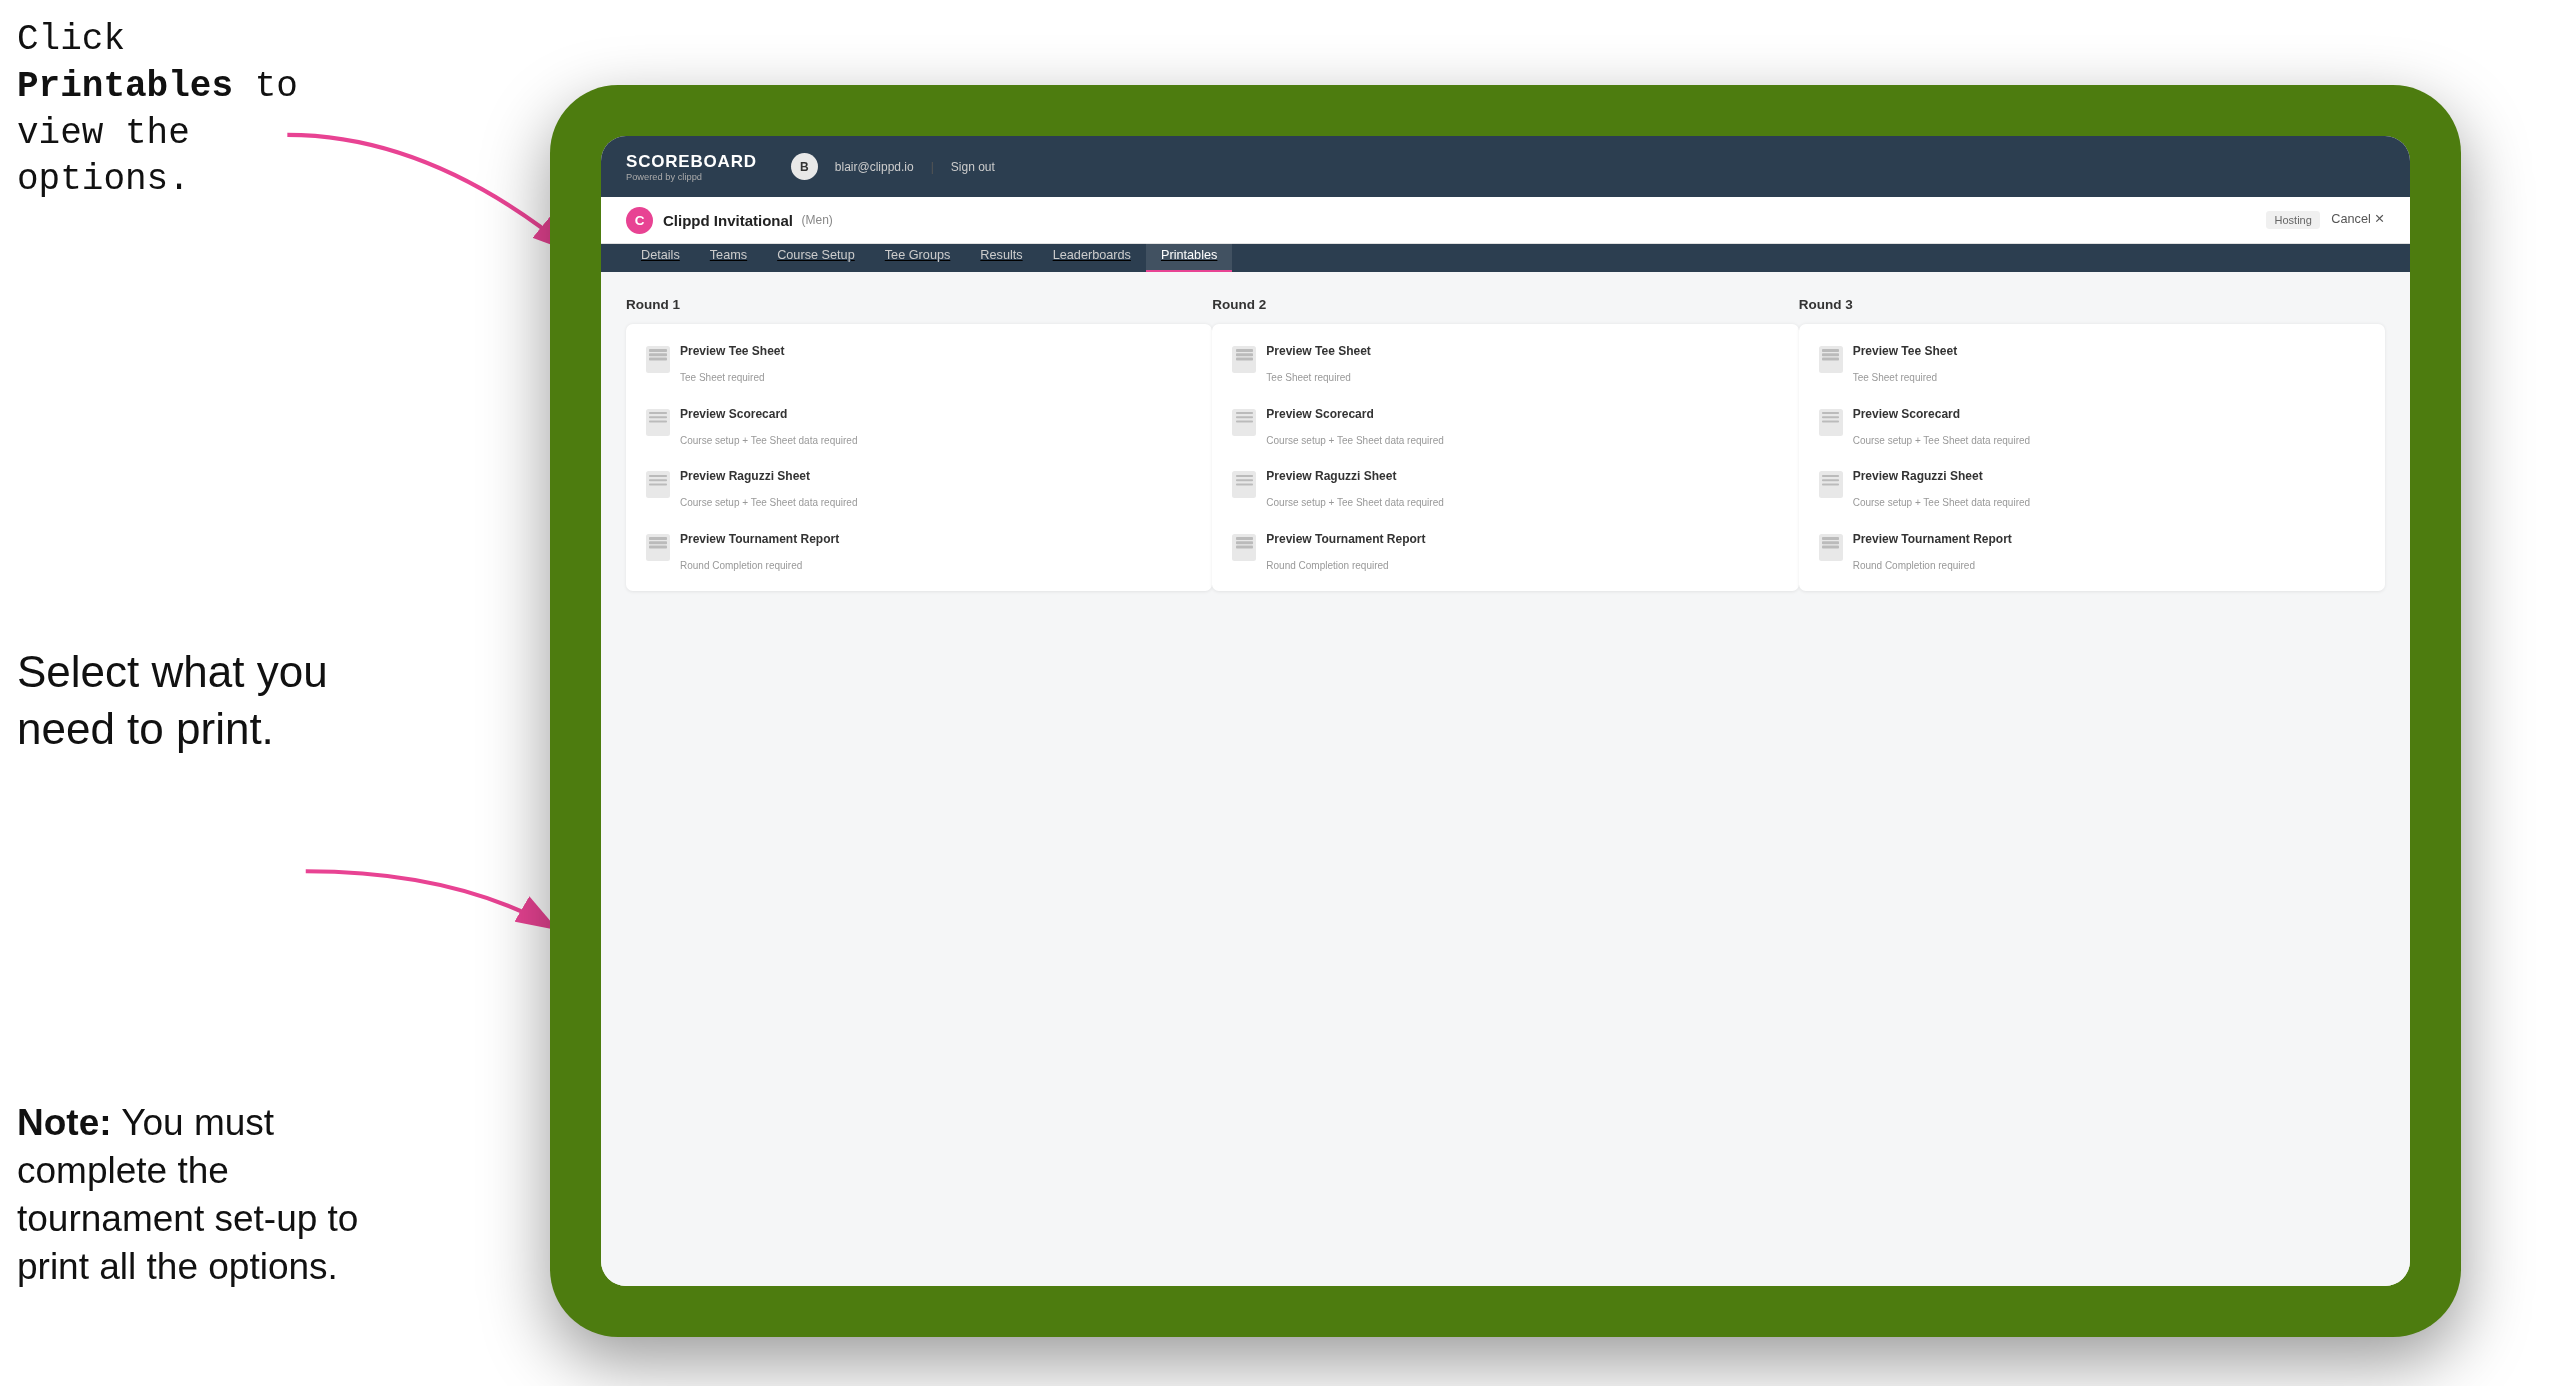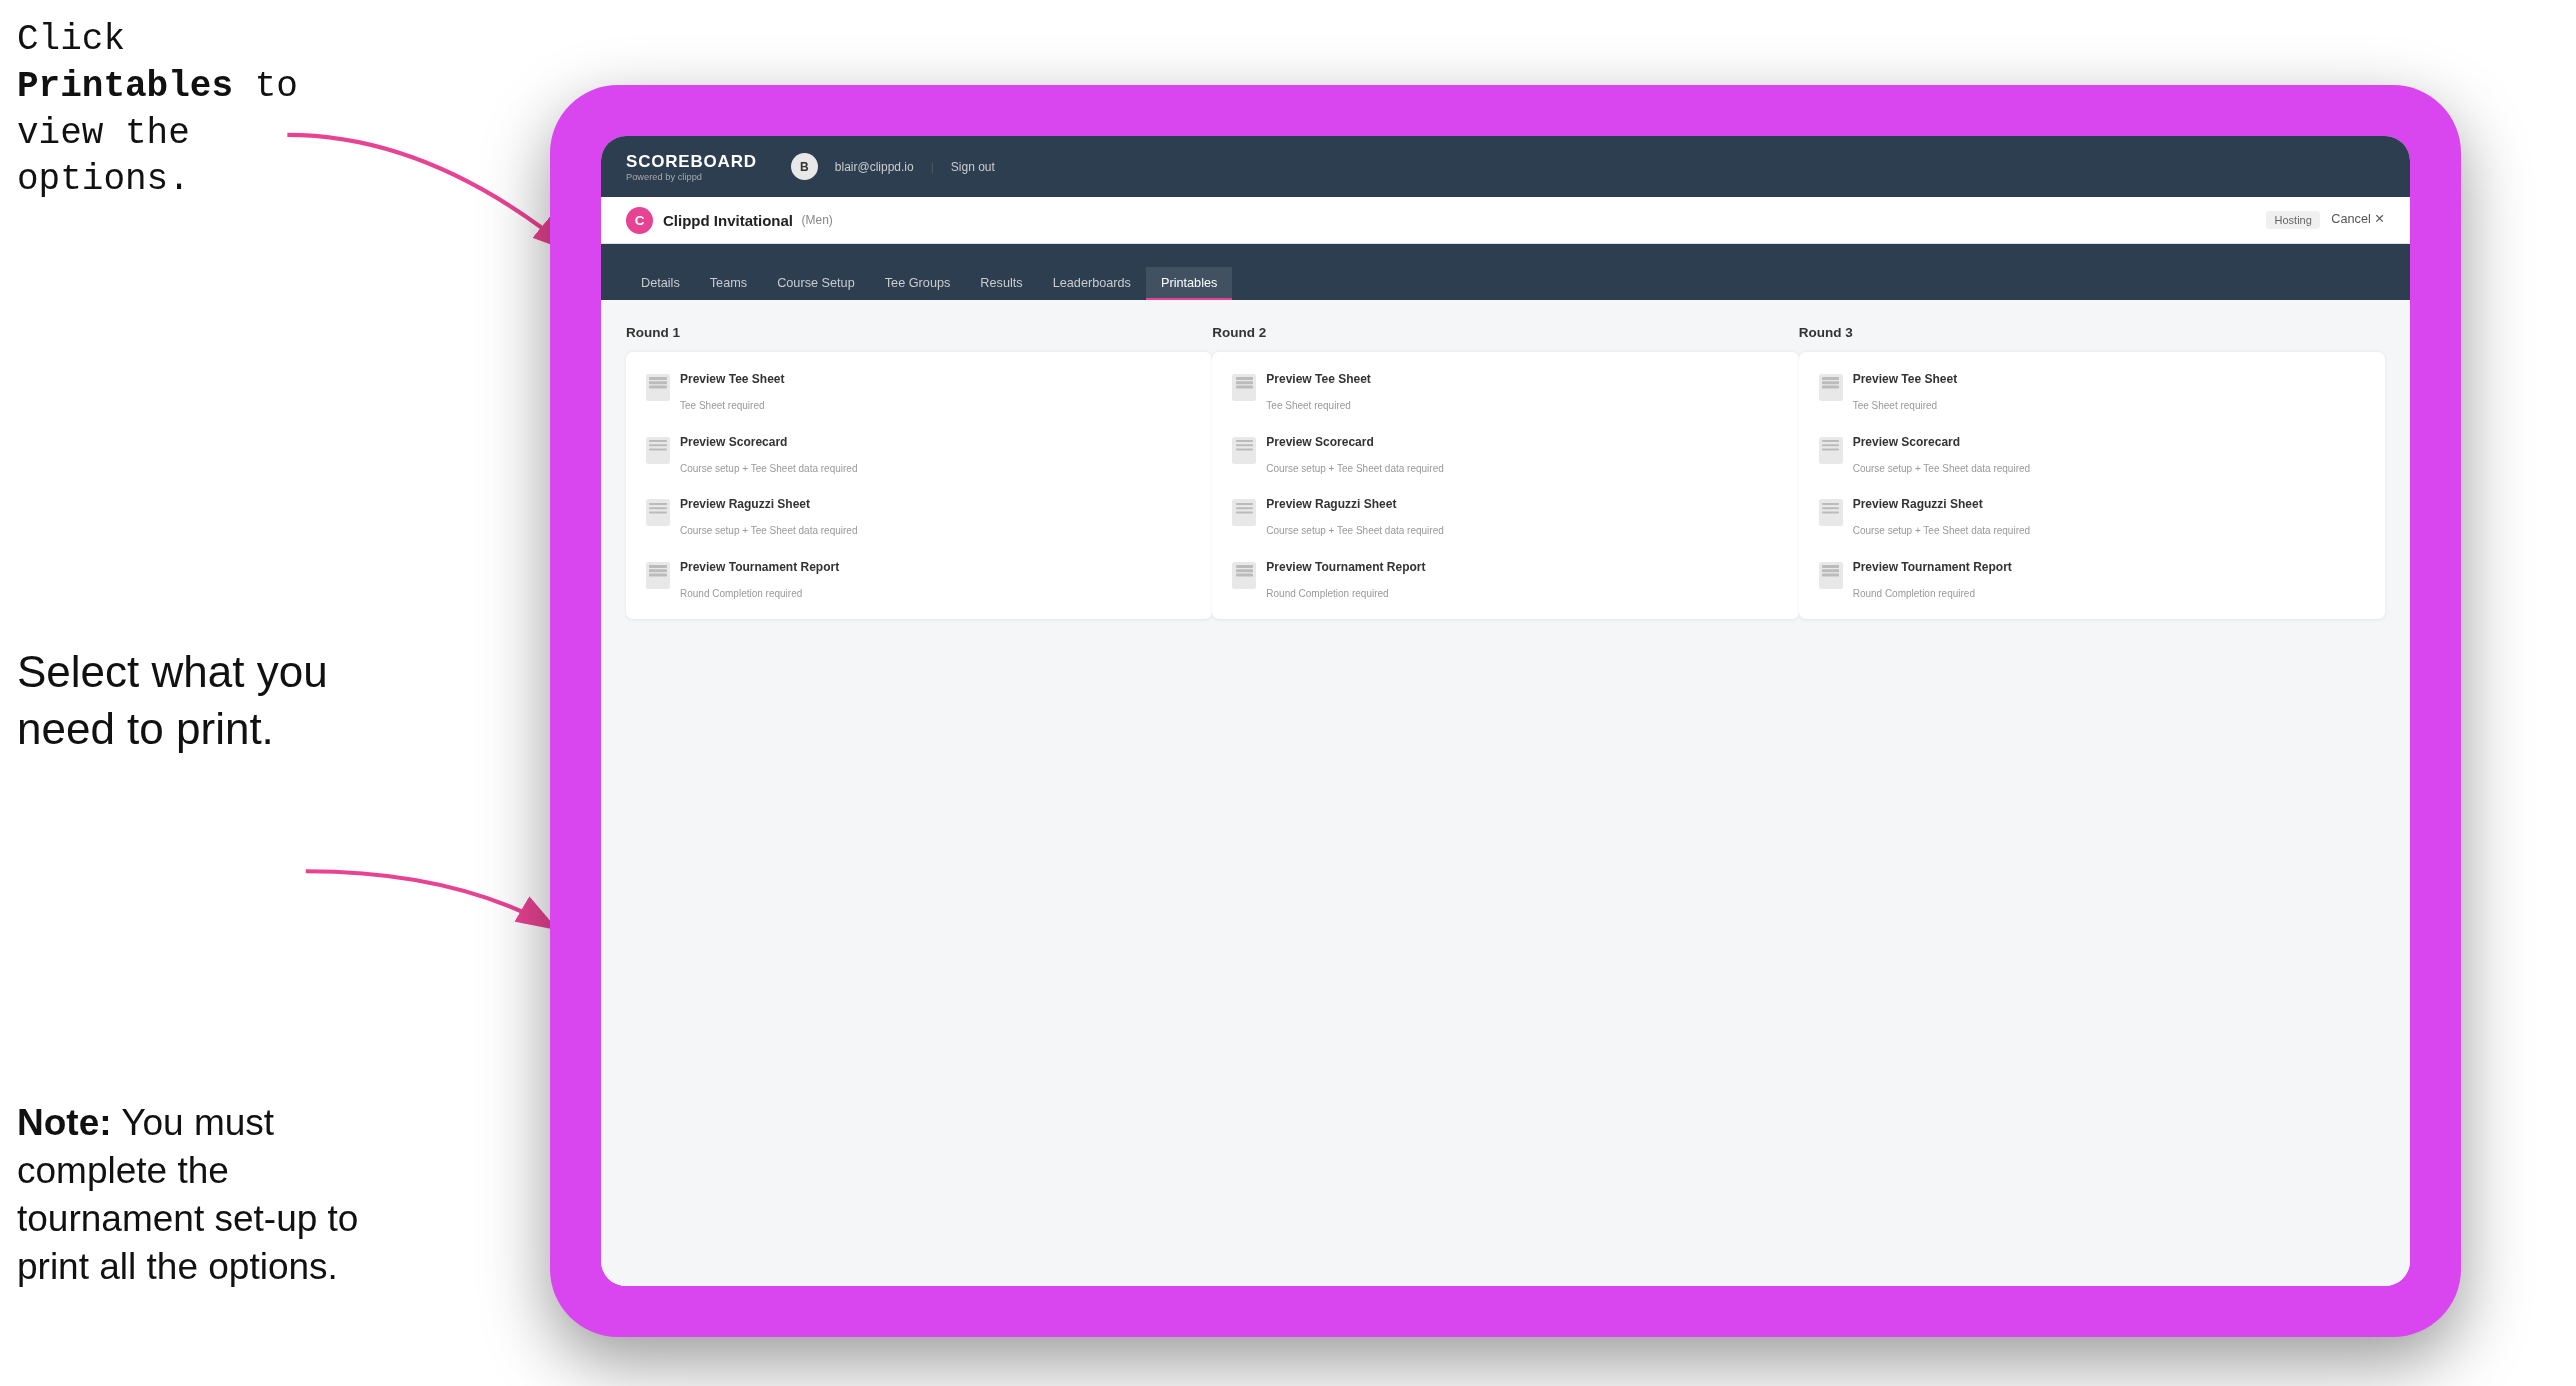--- a/index.html
+++ b/index.html
@@ -44,21 +44,21 @@
       width: 355px;
     }
 
     
     .tablet {
       position: absolute;
       top: 85px;
       left: 550px;
       width: 1911px;
       height: 1252px;
-      background: #d946ef;
+      background: #4d7c0f;
       border-radius: 68px;
       padding: 51px;
       box-shadow: 0 25px 68px rgba(0,0,0,0.4);
     }
 
     .tablet-screen {
       width: 100%;
       height: 100%;
       background: #f5f5f5;
       border-radius: 25px;
@@ -186,23 +186,24 @@
       color: #555;
       font-size: 12.7px;
       cursor: pointer;
     }
 
     
     .sub-nav {
       background: #2c3e50;
       display: flex;
       padding: 0 25px;
-      height: 56px;
+      height: 28px;
       align-items: flex-end;
       flex-shrink: 0;
+      text-decoration: underline;
     }
     .sub-nav-tab {
       color: #ccc;
       font-size: 12.7px;
       padding: 8.5px 15px;
       cursor: pointer;
       border-bottom: 2.5px solid transparent;
       font-weight: 500;
     }
     .sub-nav-tab.active {

